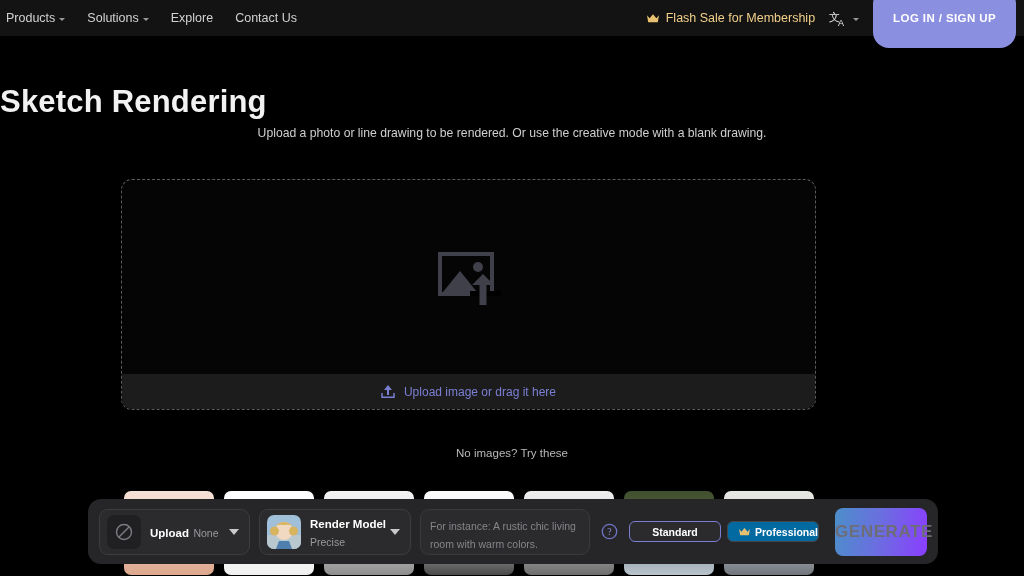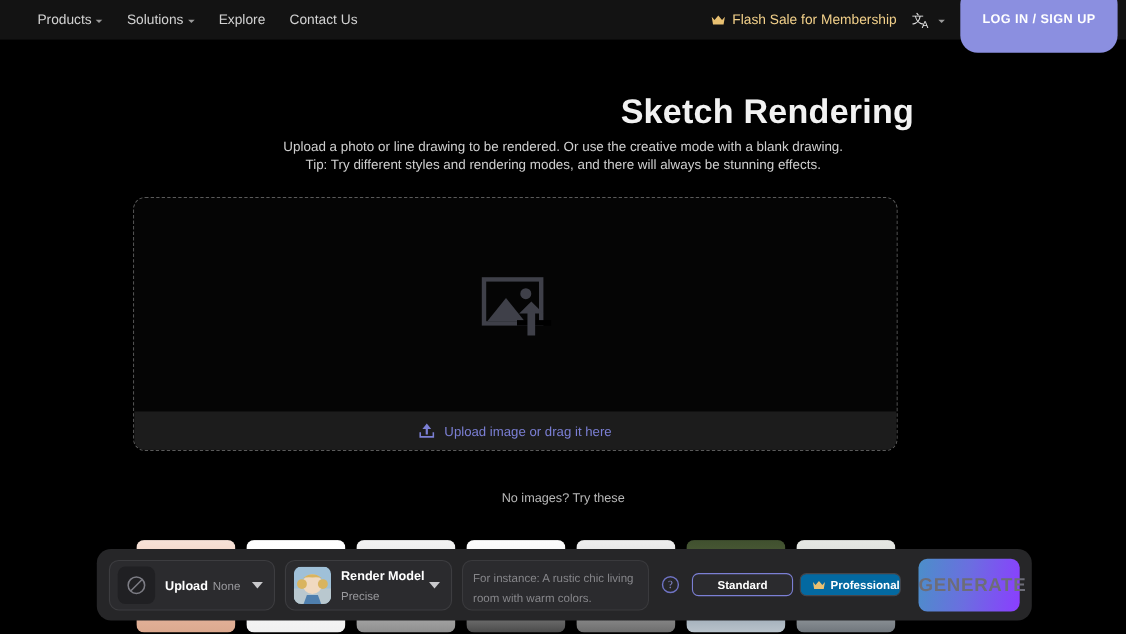--- a/index.html
+++ b/index.html
@@ -11,21 +11,21 @@
   }
   .page { position: relative; width: 1024px; height: 576px; background: #000; }
 
   
   .header {
     position: absolute; top: 0; left: 0;
     width: 1024px; height: 36px;
     background: #131313;
     display: flex; align-items: center;
   }
-  .nav { display: flex; align-items: center; margin-left: 34px; gap: 22px; }
+  .nav { display: flex; align-items: center; margin-left: 6px; gap: 22px; }
   .nav-item {
     display: flex; align-items: center; gap: 4px;
     color: #d2d2d2; font-size: 12.5px; line-height: 1;
     cursor: pointer; white-space: nowrap;
   }
   .chev {
     width: 0; height: 0;
     border-left: 3.2px solid transparent;
     border-right: 3.2px solid transparent;
     border-top: 3.6px solid #9a9a9a;
@@ -44,22 +44,22 @@
   .login-btn {
     background: #8b8fe0; color: #fff;
     font-size: 11.5px; font-weight: bold; letter-spacing: .4px;
     border: none; border-radius: 16px;
     padding: 24px 20px; cursor: pointer; white-space: nowrap;
   }
 
   
   .title {
     position: absolute; top: 84px; left: 0; width: 831px;
-    text-align: right; color: #f2f2f2;
-    font-size: 31px; font-weight: bold; letter-spacing: .2px; padding-left: 13px;
+    text-align: left; color: #f2f2f2;
+    font-size: 31px; font-weight: bold; letter-spacing: .2px;
   }
   .subtitle {
     position: absolute; top: 125px; left: 0; width: 1024px;
     text-align: center; color: #cfcfcf; font-size: 12.2px; line-height: 17px;
   }
 
   
   .dropzone {
     position: absolute; left: 121px; top: 179px;
     width: 695px; height: 231px;
@@ -189,21 +189,20 @@
         <span class="chev"></span>
       </div>
 
       <button class="login-btn">LOG IN / SIGN UP</button>
     </div>
   </div>
 
   <div class="title">Sketch Rendering</div>
   <div class="subtitle">
     <div>Upload a photo or line drawing to be rendered. Or use the creative mode with a blank drawing.</div>
-    <div>Tip: Try different styles and rendering modes, and there will always be stunning effects.</div>
   </div>
 
   <div class="dropzone">
     <div class="dz-icon">
       <svg width="64" height="56" viewBox="0 0 64 56">
         <rect x="3" y="4" width="52" height="40" fill="none" stroke="#3f4049" stroke-width="4"></rect>
         <circle cx="41" cy="17" r="5" fill="#3f4049"></circle>
         <path d="M6 42 L23 21 L40 42 Z" fill="#3f4049"></path>
         <rect x="33" y="41" width="47" height="5" fill="#000"></rect>
         <path d="M46 24 L57 35 L35 35 Z" fill="#3f4049"></path>

